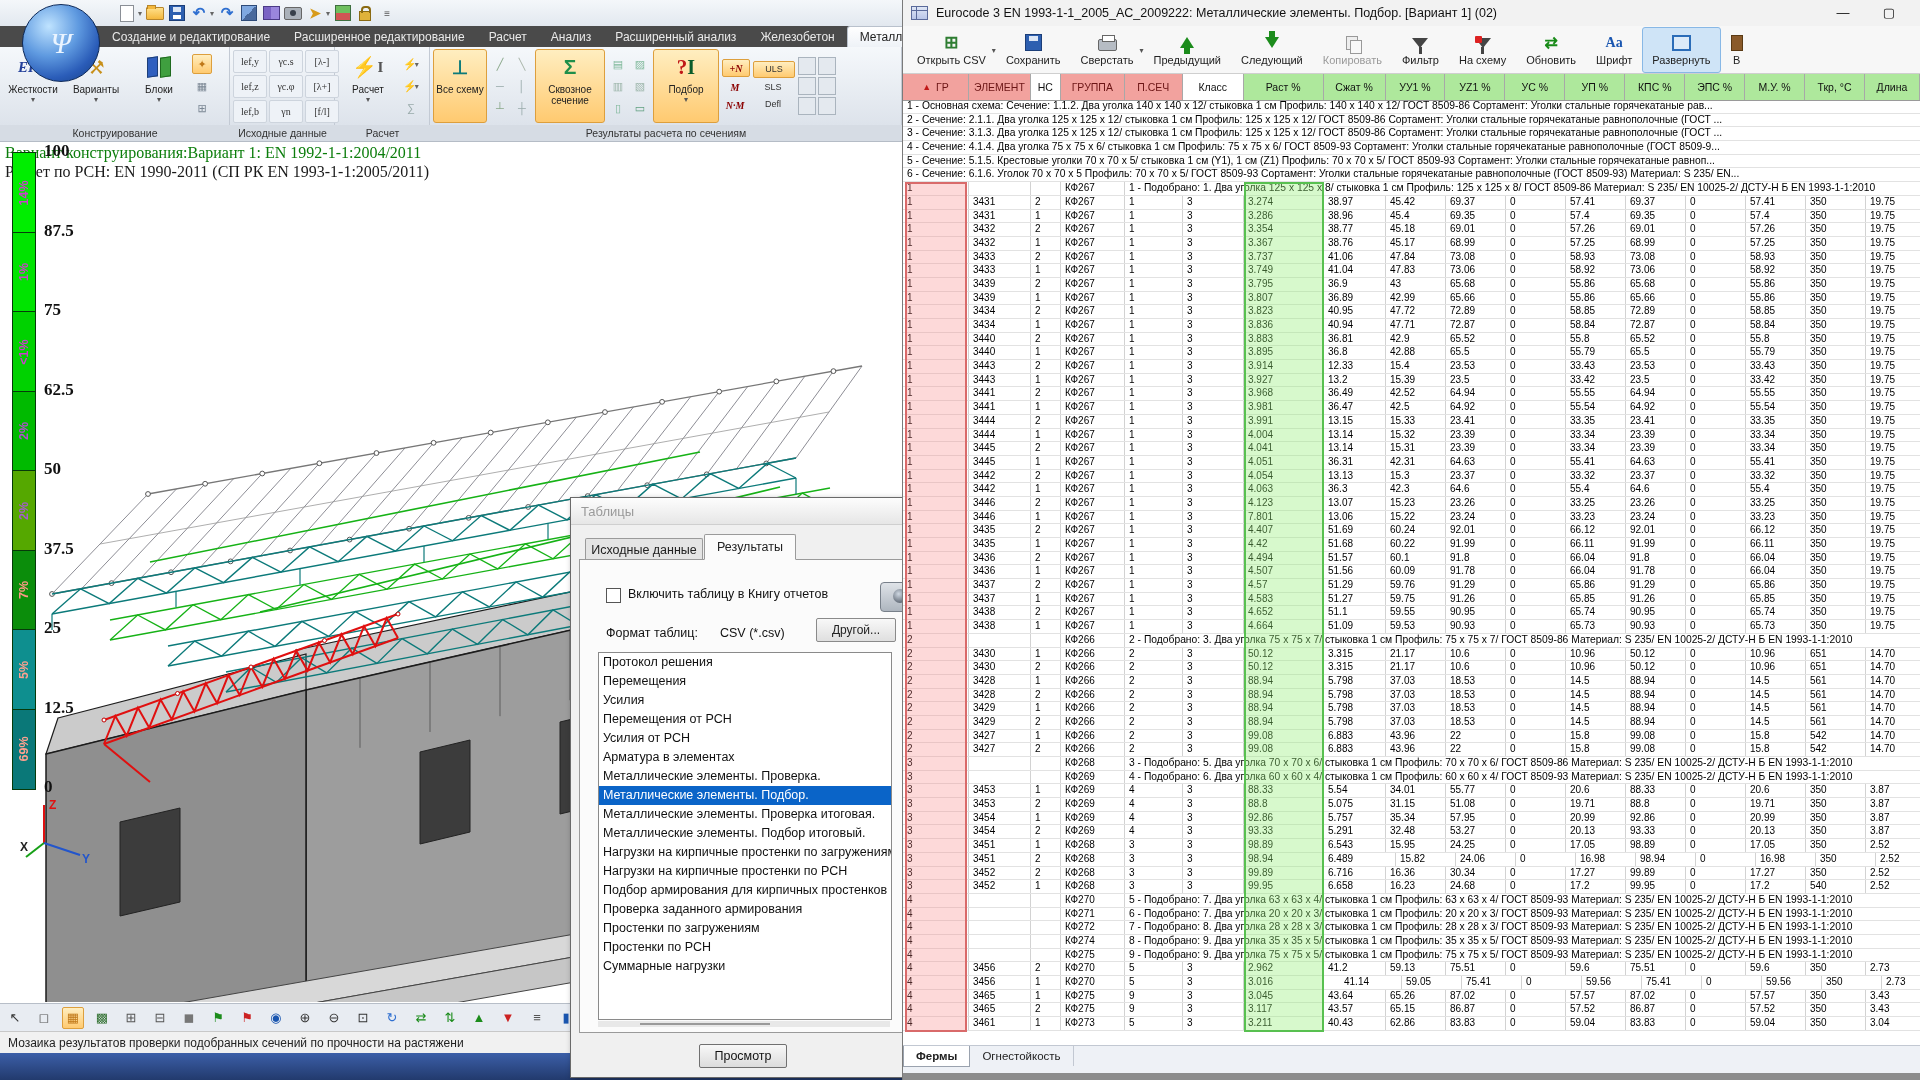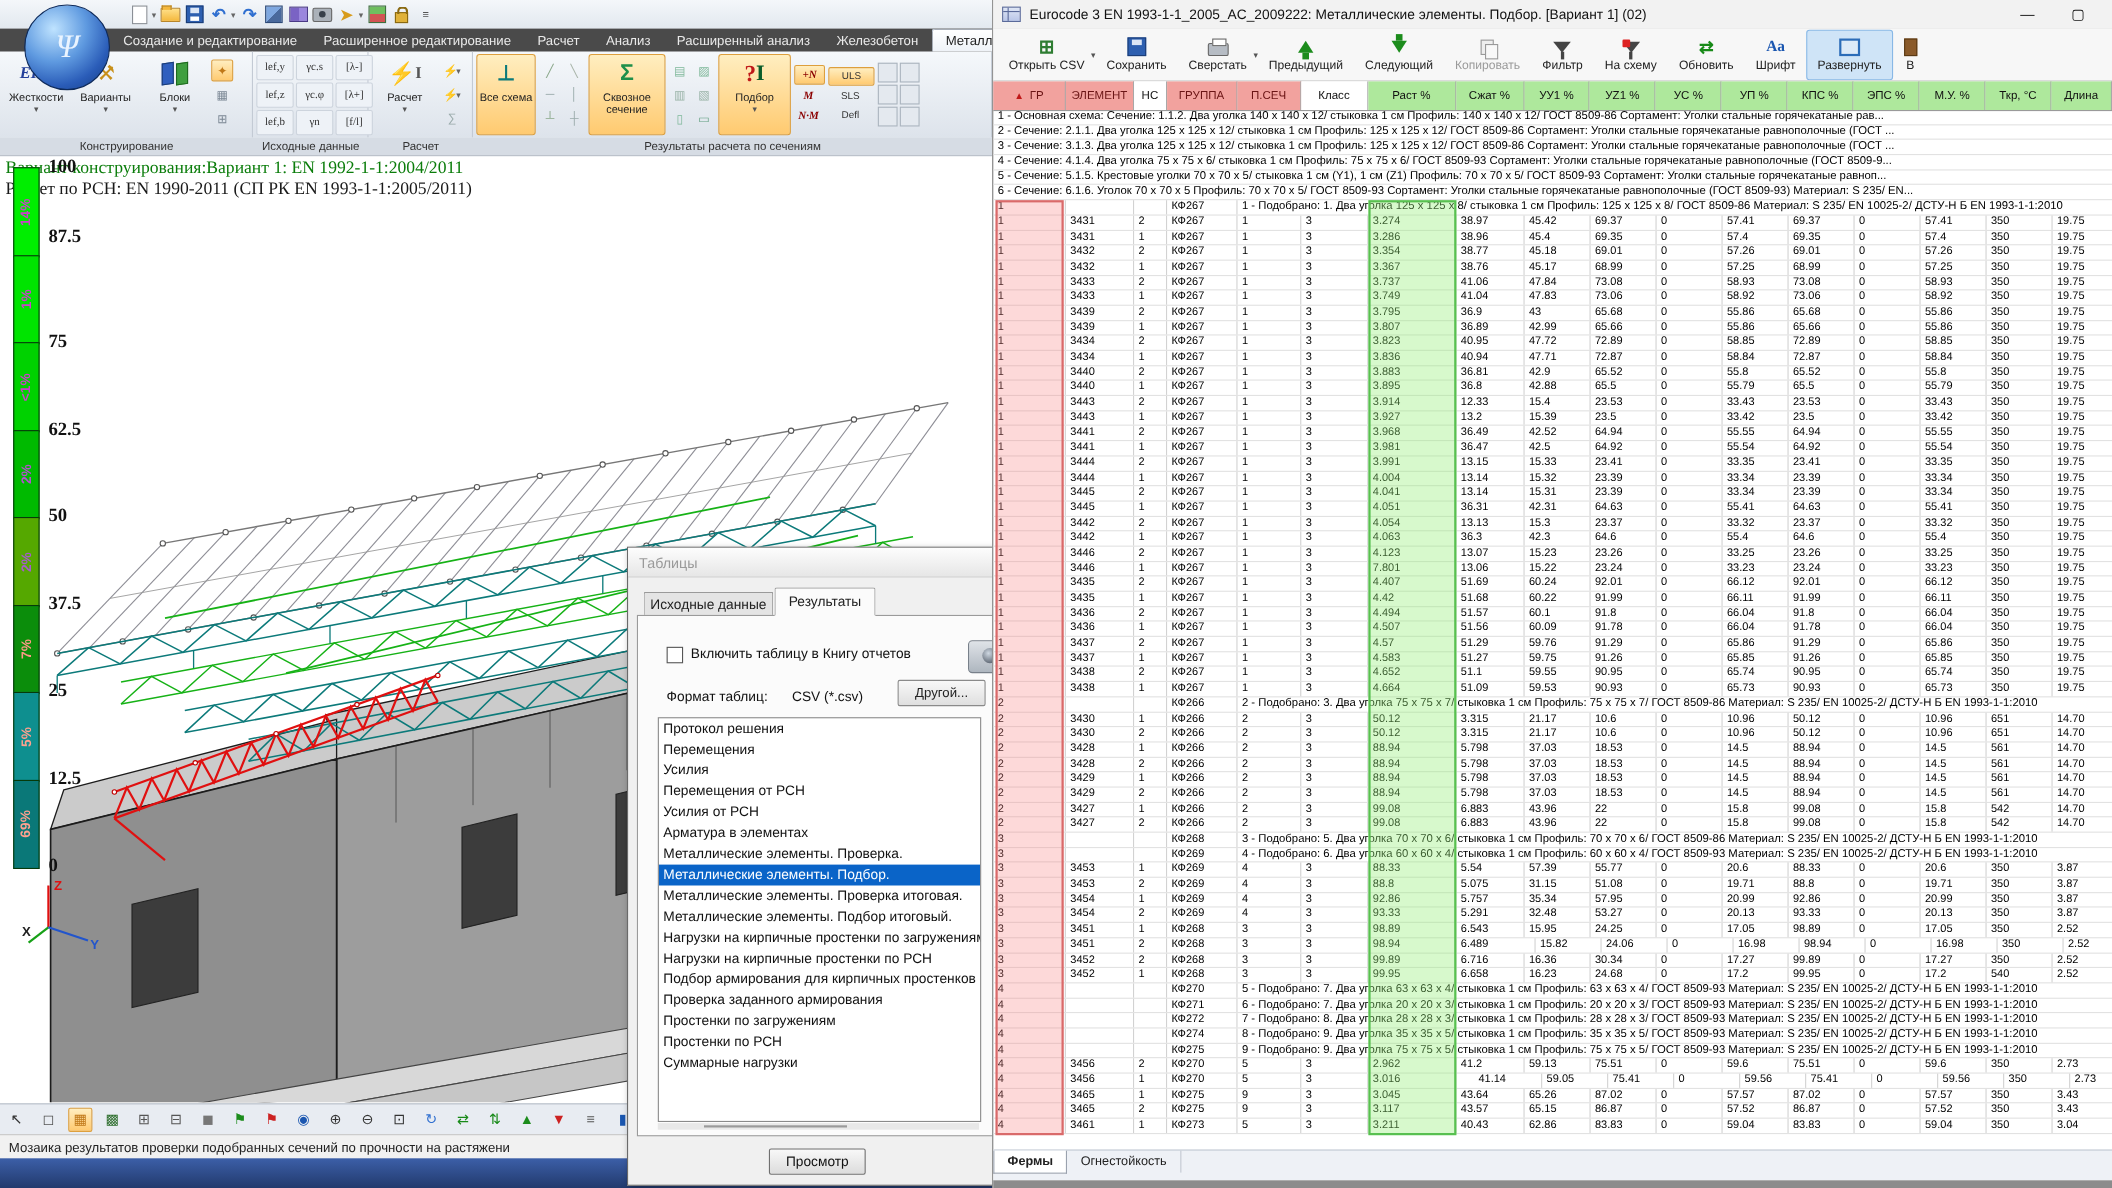--- a/index.html
+++ b/index.html
@@ -270,21 +270,21 @@
           <div class="minibtn">
               <span style="color:#9aa;">∑</span>
             </div>
         </div>
       </div>
       <div class="rgroup" style="flex:1">
         <div class="bigbtn orange" style="width:52px">
           <div class="bicon">
               <span style="color:#0c7a7a;font-weight:bold;font-size:19px;">⊥</span>
             </div>
-          <div class="blabel">Все схема</div>
+          <div class="blabel">Все схему</div>
         </div>
         <div class="minicol">
           <div style="display:flex;gap:2px;">
               <div class="minibtn">
                 <span style="color:#8aa88a;">╱</span>
               </div>
               <div class="minibtn">
                 <span style="color:#a8b4a8;">╲</span>
               </div>
             </div>
@@ -507,21 +507,21 @@
         <div class="lseg" style="top: 397.5px; height: 79.5px; background: rgb(11, 141, 11); border: 1px solid rgb(6, 58, 10);">
           <span style="color: rgb(255, 154, 136);">7%</span>
         </div>
         <div class="lseg" style="top: 477px; height: 79.5px; background: rgb(14, 143, 143); border: 1px solid rgb(6, 58, 10);">
           <span style="color: rgb(255, 161, 143);">5%</span>
         </div>
         <div class="lseg" style="top: 556.5px; height: 79.5px; background: rgb(10, 120, 120); border: 1px solid rgb(6, 58, 10);">
           <span style="color: rgb(255, 161, 143);">69%</span>
         </div>
         <div class="ltick" style="top: 0px;">100</div>
-        <div class="ltick" style="top: 64px;">87.5</div>
+        <div class="ltick" style="top: 80px;">87.5</div>
         <div class="ltick" style="top: 159px;">75</div>
         <div class="ltick" style="top: 238.5px;">62.5</div>
         <div class="ltick" style="top: 318px;">50</div>
         <div class="ltick" style="top: 397.5px;">37.5</div>
         <div class="ltick" style="top: 477px;">25</div>
         <div class="ltick" style="top: 556.5px;">12.5</div>
         <div class="ltick" style="top: 636px;">0</div>
       </div>
     <svg id="axis" width="86" height="74">
         <line x1="26" y1="50" x2="26" y2="12" stroke="#e01010" stroke-width="2"></line>
@@ -1551,21 +1551,21 @@
         </div>
         <div class="trow">
           <div class="cell" style="width: 66px;">3</div>
           <div class="cell" style="width: 62px;">3453</div>
           <div class="cell" style="width: 30px;">1</div>
           <div class="cell" style="width: 64px;">КФ269</div>
           <div class="cell" style="width: 58px;">4</div>
           <div class="cell" style="width: 61px;">3</div>
           <div class="cell" style="width: 80px;">88.33</div>
           <div class="cell" style="width: 62px;">5.54</div>
-          <div class="cell" style="width: 60px;">57.39</div>
+          <div class="cell" style="width: 60px;">34.01</div>
           <div class="cell" style="width: 60px;">55.77</div>
           <div class="cell" style="width: 60px;">0</div>
           <div class="cell" style="width: 60px;">20.6</div>
           <div class="cell" style="width: 60px;">88.33</div>
           <div class="cell" style="width: 60px;">0</div>
           <div class="cell" style="width: 60px;">20.6</div>
           <div class="cell" style="width: 60px;">350</div>
           <div class="cell" style="width: 55px;">3.87</div>
         </div>
         <div class="trow">

